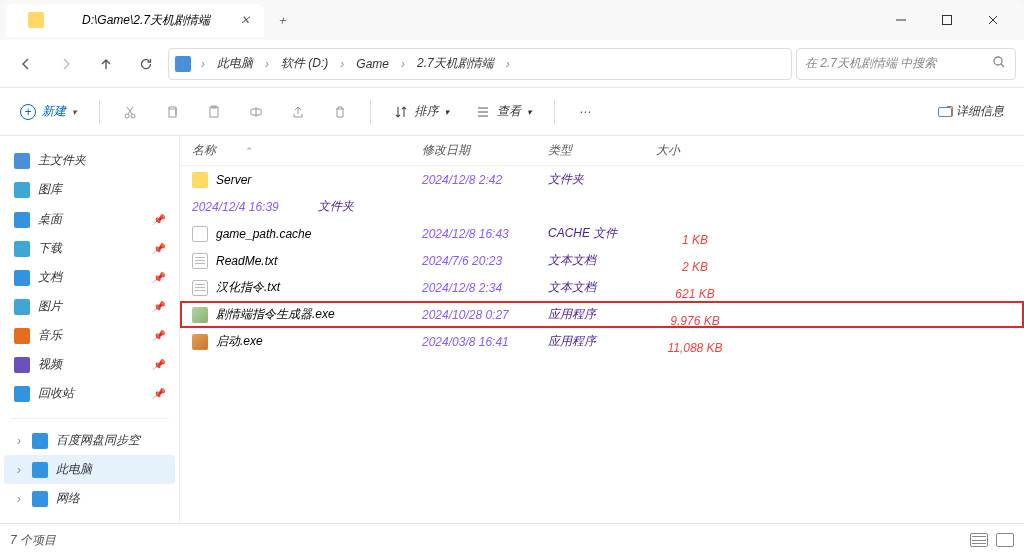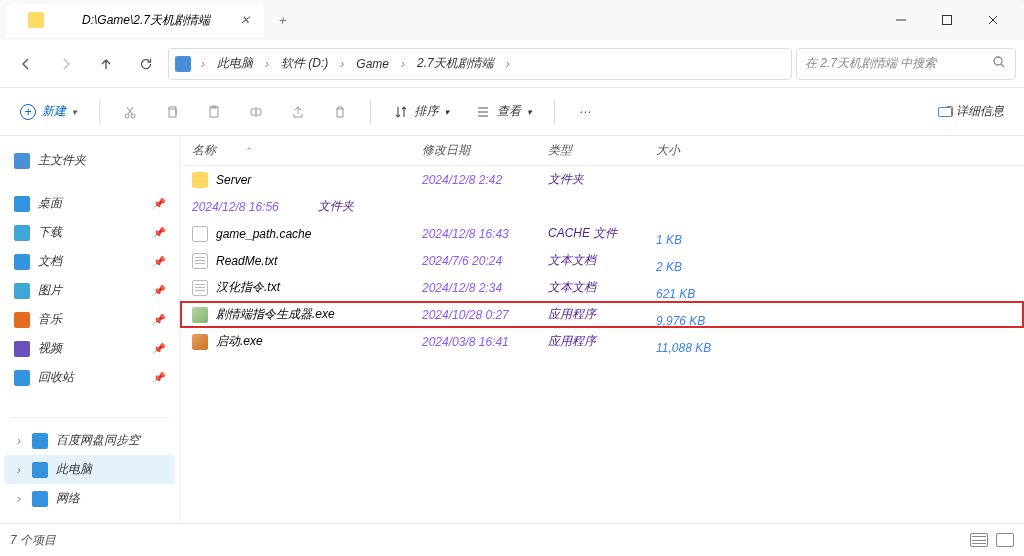--- a/index.html
+++ b/index.html
@@ -64,21 +64,21 @@
 .col-type { flex: 0 0 108px; }
 .col-size { flex: 0 0 90px; text-align: left; }
 .sort-ind { color: #888; font-size: 9px; }
 
 .file-list { flex: 1; overflow: auto; }
 .file-row { display: flex; align-items: center; height: 27px; padding-left: 12px; }
 .file-row.highlight { outline: 2px solid #d92b2b; outline-offset: -2px; }
 .cell-name { flex: 0 0 230px; display: flex; align-items: center; gap: 8px; }
 .cell-date { flex: 0 0 126px; color: #8b5cf6; }
 .cell-type { flex: 0 0 108px; color: #4c1d95; }
-.cell-size { flex: 0 0 90px; color: #3b82f6; text-align: left; padding-right: 12px; margin-top: 12px; }
+.cell-size { flex: 0 0 90px; color: #ef4444; text-align: center; padding-right: 12px; margin-top: 12px; }
 .file-ico { width: 16px; height: 16px; border-radius: 2px; flex-shrink: 0; }
 .fico-folder { background: #ffd966; }
 .fico-cache { background: #fff; border: 1px solid #bbb; }
 .fico-txt { background: #fff; border: 1px solid #bbb; position: relative; }
 .fico-txt::before { content: ""; position: absolute; left: 2px; right: 2px; top: 3px; height: 1px; background: #bbb; box-shadow: 0 3px 0 #bbb, 0 6px 0 #bbb; }
 .fico-exe1 { background: linear-gradient(135deg,#b5d4a7,#86b36f); }
 .fico-exe2 { background: linear-gradient(135deg,#e8a05a,#c77428); }
 
 .statusbar { height: 26px; border-top: 1px solid #e5e5e5; display: flex; align-items: center; padding: 16px 10px; background: #fff; color: #555; gap: 8px; }
 .statusbar .spacer { flex: 1; }
@@ -232,20 +232,24 @@
       <span>详细信息</span>
     </div>
   </div>
 
   <div class="content">
     <div class="sidebar">
       <div class="side-item">
           <span class="side-ico ico-home"></span>
           <span>主文件夹</span>
         </div>
+      <div class="side-item">
+          <span class="side-ico ico-gallery"></span>
+          <span>图库</span>
+        </div>
       <div class="side-gap"></div>
       <div class="side-item">
           <span class="side-ico ico-desktop"></span>
           <span>桌面</span>
           <span class="pin">📌</span>
         </div>
       <div class="side-item">
           <span class="side-ico ico-download"></span>
           <span>下载</span>
           <span class="pin">📌</span>
@@ -309,39 +313,39 @@
           <div class="file-row">
             <div class="cell-name">
               <span class="file-ico fico-folder"></span>
               <span>Server</span>
             </div>
             <div class="cell-date">2024/12/8 2:42</div>
             <div class="cell-type">文件夹</div>
             <div class="cell-size"></div>
           </div>
           <div class="file-row">
-            <div class="cell-date">2024/12/8 16:56</div>
+            <div class="cell-date">2024/12/4 16:39</div>
             <div class="cell-type">文件夹</div>
             <div class="cell-size"></div>
           </div>
           <div class="file-row">
             <div class="cell-name">
               <span class="file-ico fico-cache"></span>
               <span>game_path.cache</span>
             </div>
             <div class="cell-date">2024/12/8 16:43</div>
             <div class="cell-type">CACHE 文件</div>
             <div class="cell-size">1 KB</div>
           </div>
           <div class="file-row">
             <div class="cell-name">
               <span class="file-ico fico-txt"></span>
               <span>ReadMe.txt</span>
             </div>
-            <div class="cell-date">2024/7/6 20:24</div>
+            <div class="cell-date">2024/7/6 20:23</div>
             <div class="cell-type">文本文档</div>
             <div class="cell-size">2 KB</div>
           </div>
           <div class="file-row">
             <div class="cell-name">
               <span class="file-ico fico-txt"></span>
               <span>汉化指令.txt</span>
             </div>
             <div class="cell-date">2024/12/8 2:34</div>
             <div class="cell-type">文本文档</div>

